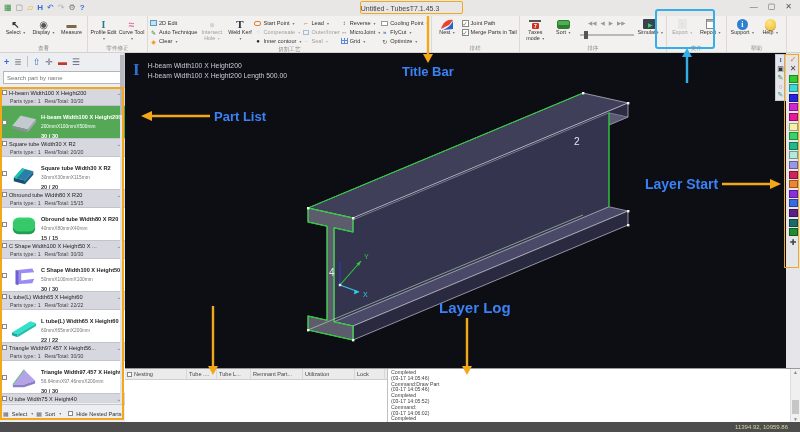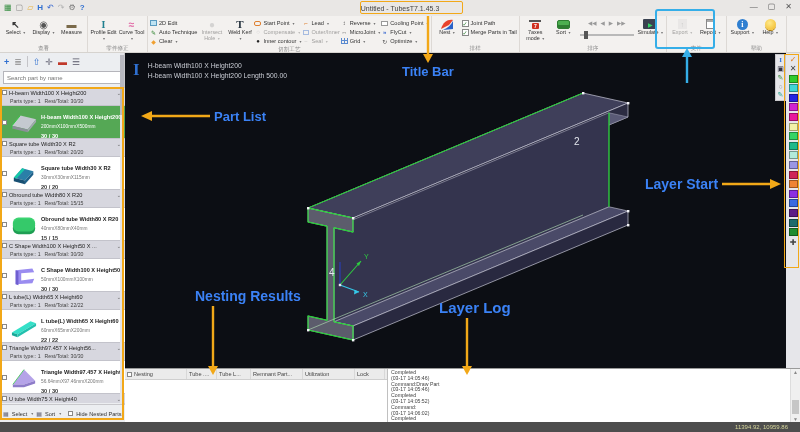--- a/index.html
+++ b/index.html
@@ -721,16 +721,15 @@
     </g>
     <g stroke="#35aee8" stroke-width="2.4" fill="#35aee8">
       <line x1="687" y1="83" x2="687" y2="57"></line>
         <polygon points="682,57 692,57 687,48" stroke="none"></polygon>
     </g>
   </svg>
 
   <div class="ann ann-orange" style="left:402px;top:64px;font-size:13px;">Title Bar</div>
   <div class="ann ann-orange" style="left:214px;top:109px;font-size:13px;">Part List</div>
   <div class="ann ann-orange" style="left:645px;top:176px;font-size:14px;">Layer Start</div>
-  <div class="ann ann-orange" style="left:195px;top:288px;font-size:14px;">Nesting Results</div>
   <div class="ann ann-orange" style="left:439px;top:299px;font-size:15px;">Layer Log</div>
 
 </div>
 
 </body></html>

